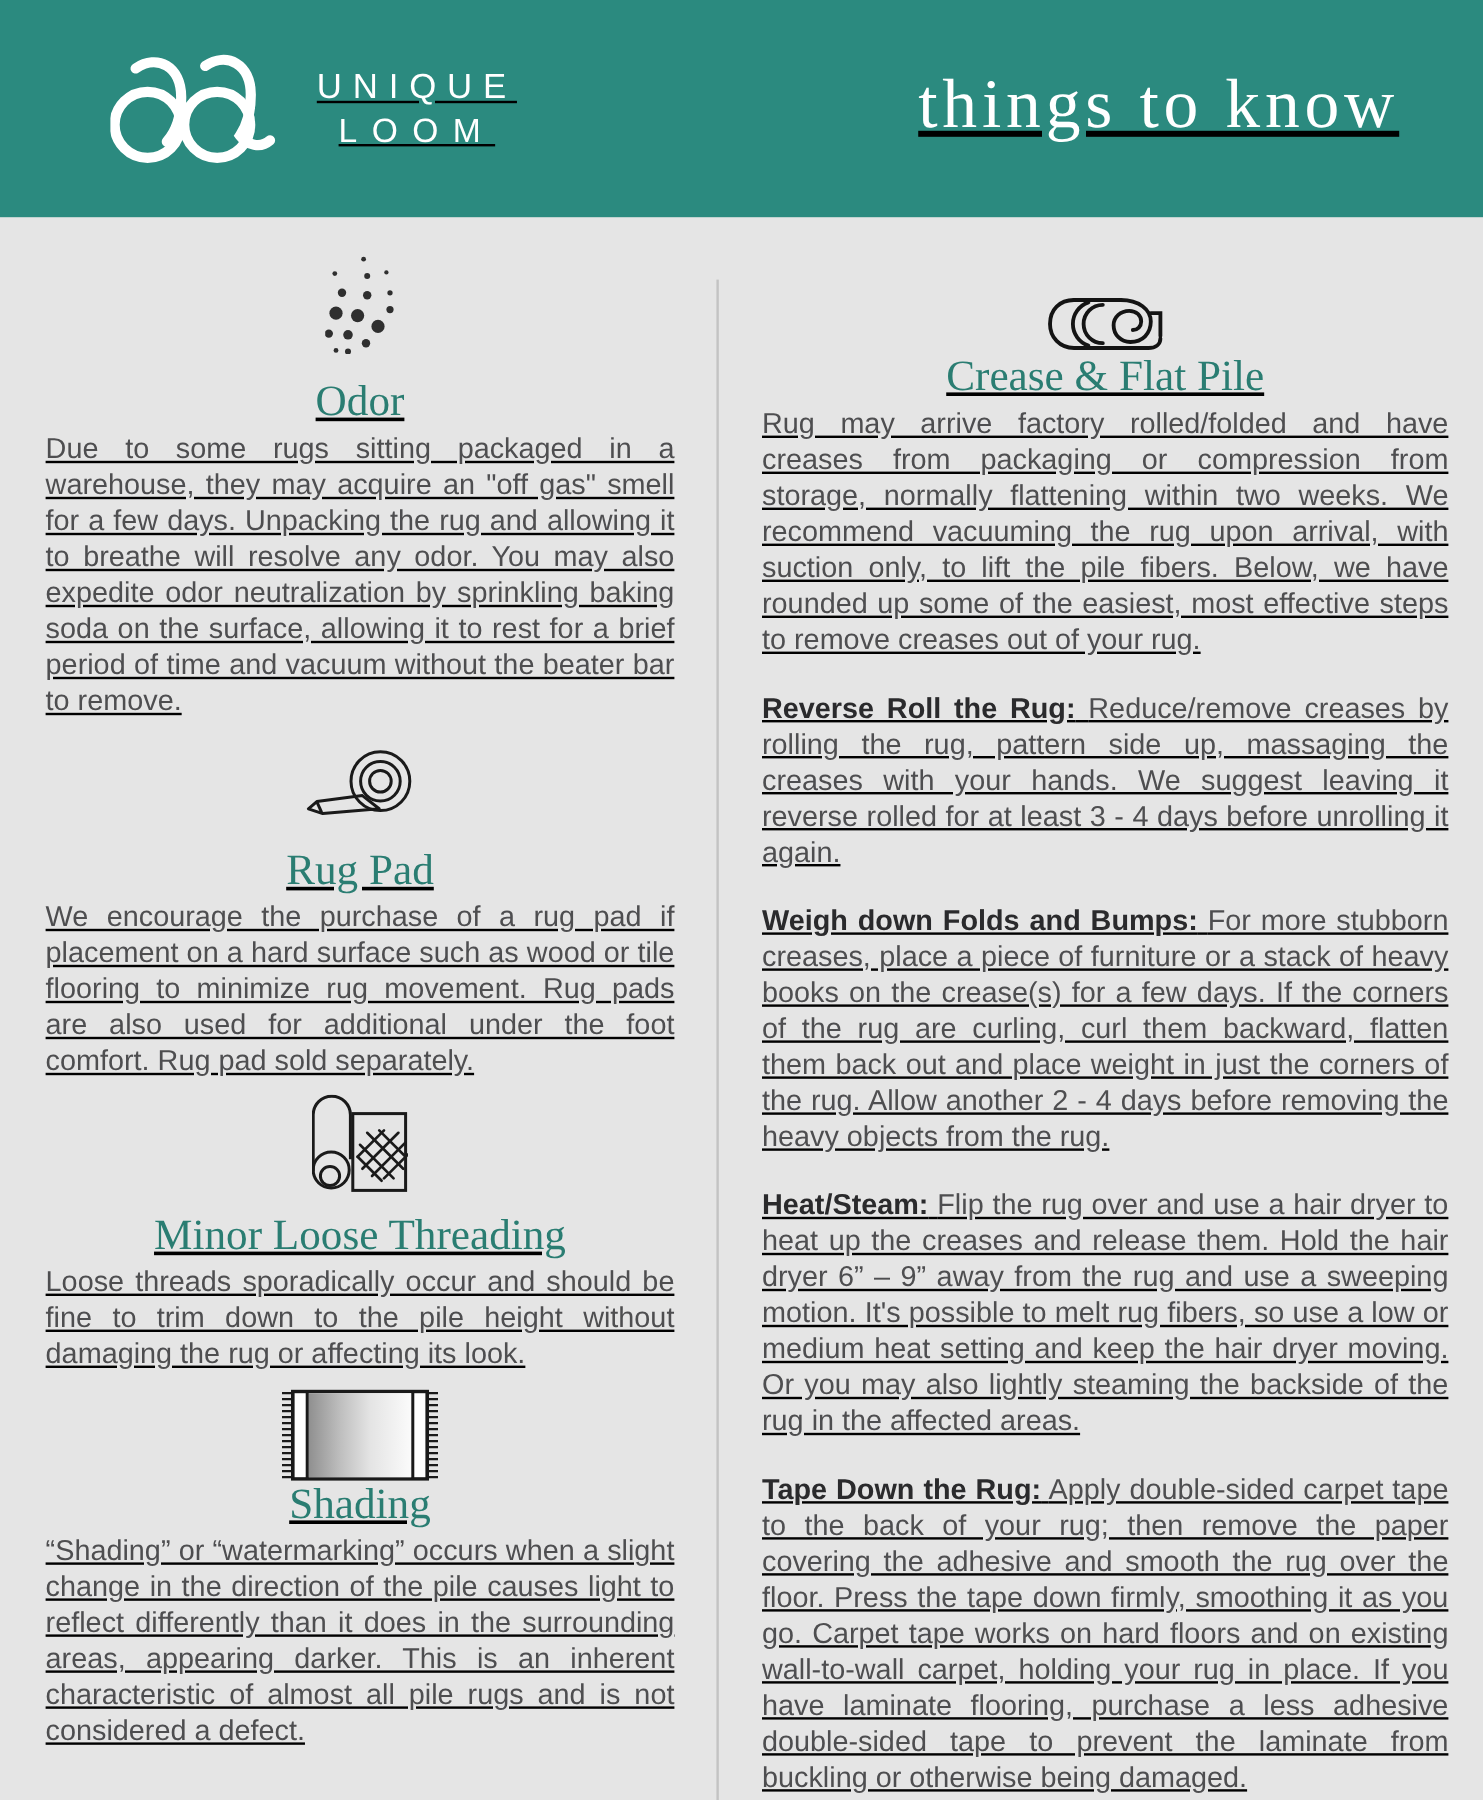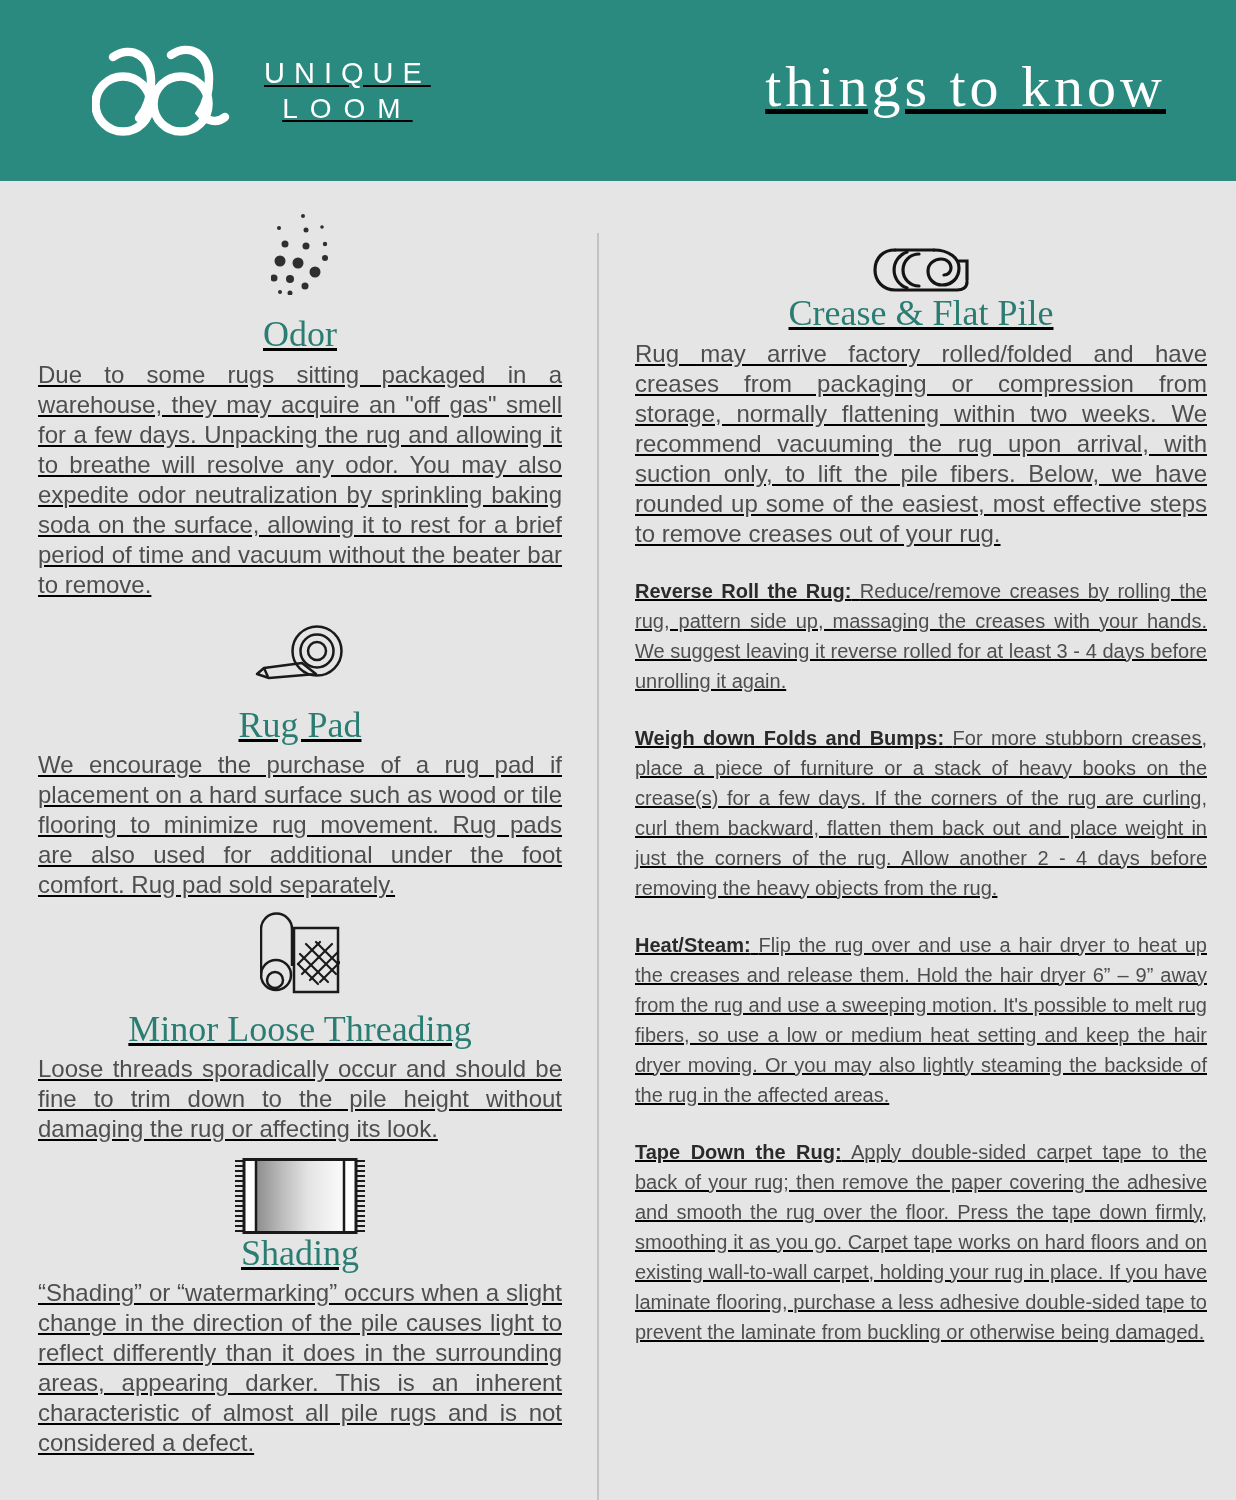--- a/index.html
+++ b/index.html
@@ -28,21 +28,21 @@
   .col-left  { width:524px; margin-left:38px; }
   .col-right { width:572px; margin-left:73px; }
   .icon-wrap { display:flex; justify-content:center; }
   .section-heading {
     font-family:"Liberation Serif", serif; font-weight:400; font-size:36px;
     color:#2a7d72; text-align:center; line-height:1.1;
   }
   .body-text {
     font-size:24px; line-height:30px; color:#4e4e50; text-align:justify;
   }
-  .tip { font-size:20px; line-height:30px; color:#4e4e50; text-align:justify; margin-top:27px; }
+  .tip { font-size:24px; line-height:30px; color:#4e4e50; text-align:justify; margin-top:27px; }
   .tip-label { font-weight:700; color:#2a2a2c; }
   
   .sec-odor .icon-wrap { margin-top:30px; }
   .sec-odor .section-heading { margin-top:20px; margin-bottom:5px; }
   .sec-threading .icon-wrap { margin-top:12px; }
   .sec-threading .section-heading { margin-top:16px; margin-bottom:4px; }
   .sec-rugpad .icon-wrap { margin-top:24px; }
   .sec-rugpad .section-heading { margin-top:26px; margin-bottom:5px; }
   .sec-shading .icon-wrap { margin-top:14px; }
   .sec-shading .section-heading { margin-bottom:5px; }

